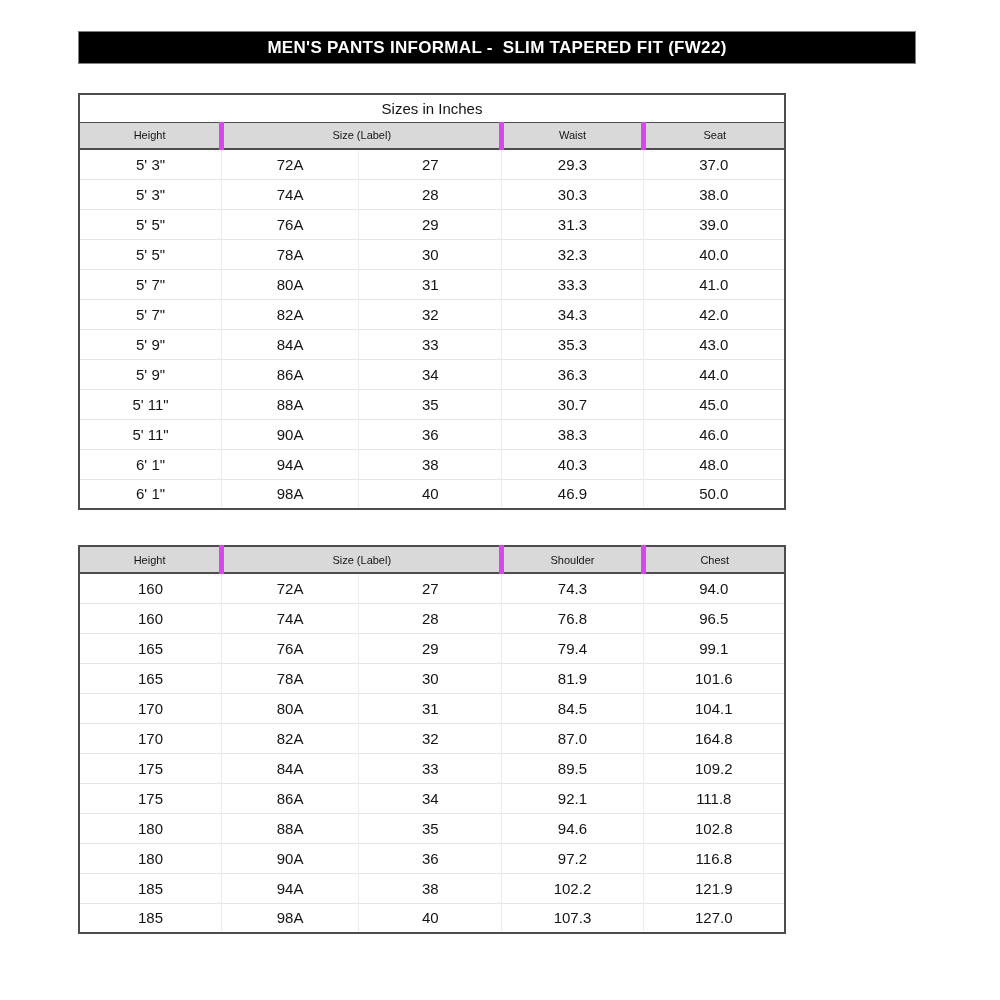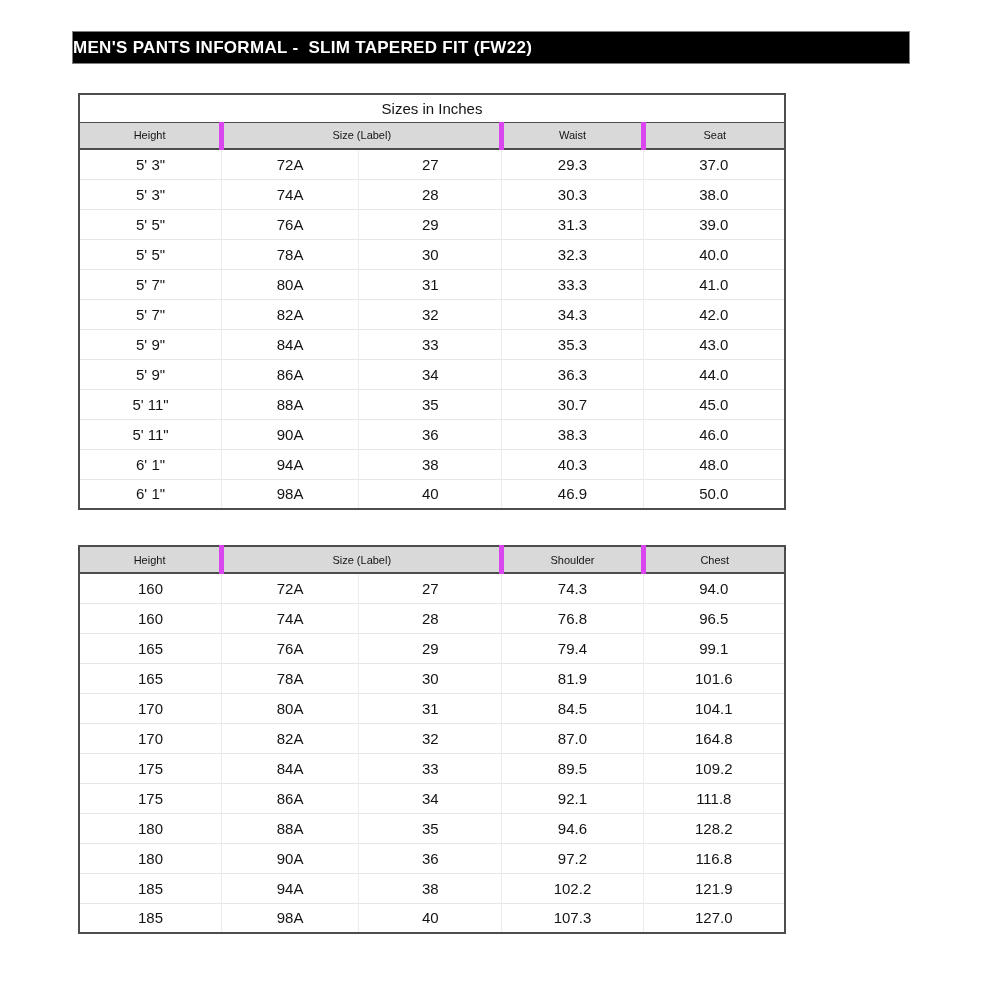--- a/index.html
+++ b/index.html
@@ -12,28 +12,29 @@
   }
   body {
     width: 1000px;
     height: 1000px;
     position: relative;
   }
 
   
   .banner {
     position: absolute;
-    left: 72px;
+    left: 78px;
     top: 31px;
     width: 838px;
     height: 33px;
     background: var(--banner-bg, #000000);
     border: 1px solid #7f7f7f;
     display: flex;
     align-items: center;
+    justify-content: center;
   }
   .banner h1 {
     margin: 0;
     color: var(--banner-text, #ffffff);
     font-size: 17px;
     font-weight: bold;
     letter-spacing: 0.3px;
     white-space: pre; 
   }
 
@@ -276,21 +277,21 @@
             <td>86A</td>
             <td>34</td>
             <td>92.1</td>
             <td>111.8</td>
           </tr>
           <tr>
             <td>180</td>
             <td>88A</td>
             <td>35</td>
             <td>94.6</td>
-            <td>128.2</td>
+            <td>102.8</td>
           </tr>
           <tr>
             <td>180</td>
             <td>90A</td>
             <td>36</td>
             <td>97.2</td>
             <td>116.8</td>
           </tr>
           <tr>
             <td>185</td>

